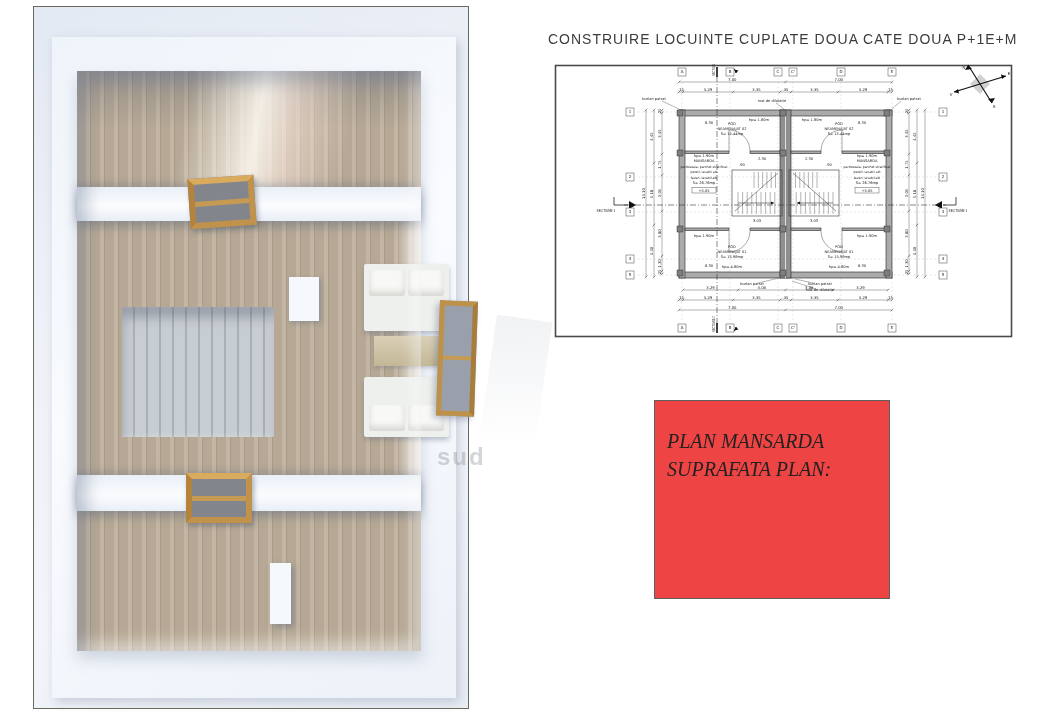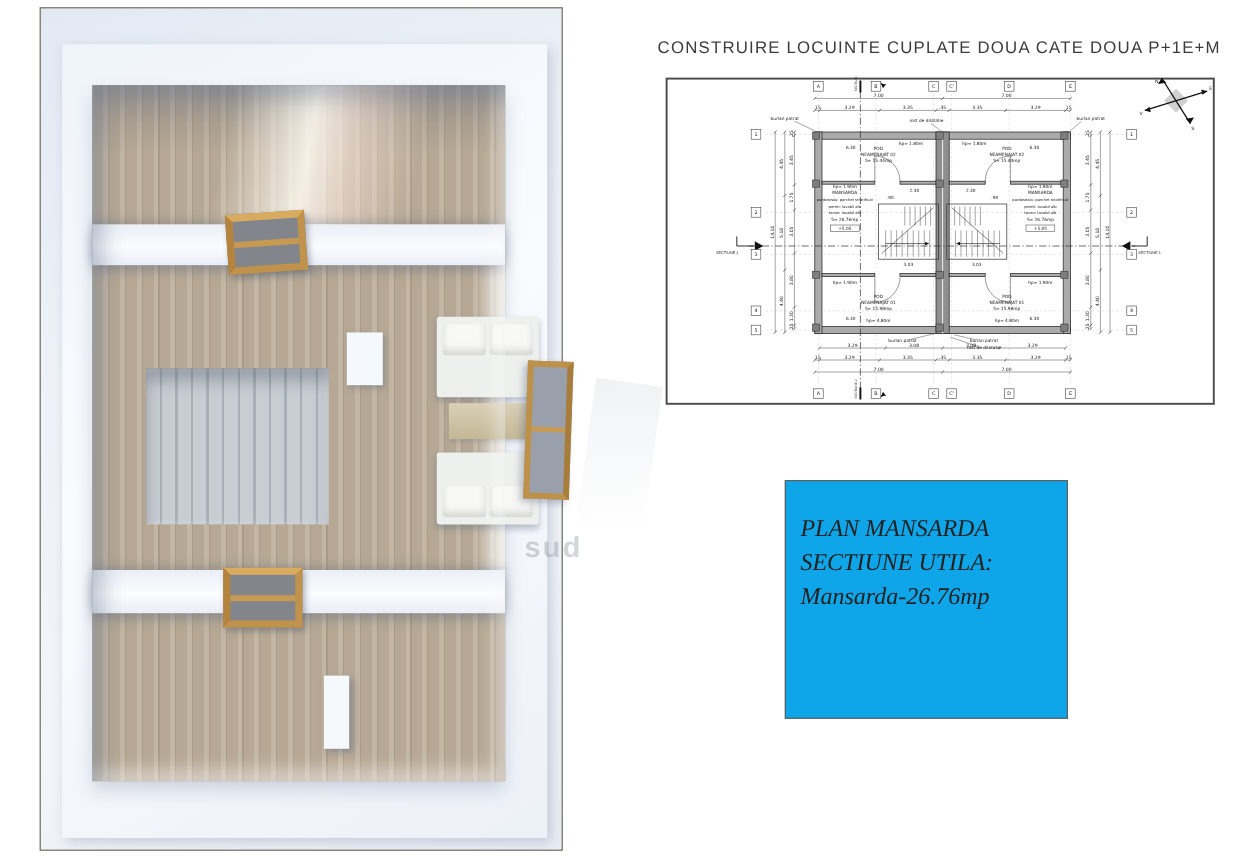--- a/index.html
+++ b/index.html
@@ -59,21 +59,21 @@
          color:rgba(138,145,156,.38);letter-spacing:2px;}
   .wm-blob{position:absolute;left:488px;top:318px;width:56px;height:124px;
          background:linear-gradient(170deg,rgba(188,195,206,.22),rgba(188,195,206,0));transform:rotate(8deg);}
 
   
   .title{position:absolute;left:548px;top:31px;width:470px;font-size:14px;letter-spacing:1px;
          color:#3c3c3c;}
   .plan-wrap{position:absolute;left:554px;top:64px;width:459px;height:274px;}
   .plan-wrap svg{display:block;width:459px;height:274px;}
   .summary{position:absolute;left:654px;top:400px;width:236px;height:199px;
-           border:1px solid #5f5f5f;background:#0ea5e9;box-sizing:border-box;
+           border:1px solid #5f5f5f;background:#ef4444;box-sizing:border-box;
            padding:26px 4px 0 12px;}
   .summary div{font-family:"Liberation Serif",serif;font-style:italic;font-size:20px;
            line-height:28px;color:#222;white-space:nowrap;}
 </style>
 </head>
 <body>
 
 <div class="page">
 
   <div class="render">
@@ -467,16 +467,15 @@
           <text x="198" y="221" font-size="3.6" fill="#222" text-anchor="middle" font-family="DejaVu Sans,sans-serif">burlan patrat</text>
           <text x="266" y="221" font-size="3.6" fill="#222" text-anchor="middle" font-family="DejaVu Sans,sans-serif">burlan patrat</text>
           <text x="218" y="38" font-size="3.6" fill="#222" text-anchor="middle" font-family="DejaVu Sans,sans-serif">rost de dilatatie</text>
           <text x="266" y="227" font-size="3.6" fill="#222" text-anchor="middle" font-family="DejaVu Sans,sans-serif">rost de dilatatie</text>
         </g>
   </svg>
   </div>
 
   <div class="summary">
     <div>PLAN MANSARDA</div>
-    <div>SECTIUNE UTILA:</div>
-    <div>Mansarda-26.76mp</div>
+    <div>SUPRAFATA PLAN:</div>
   </div>
 </div>
 
 </body></html>

